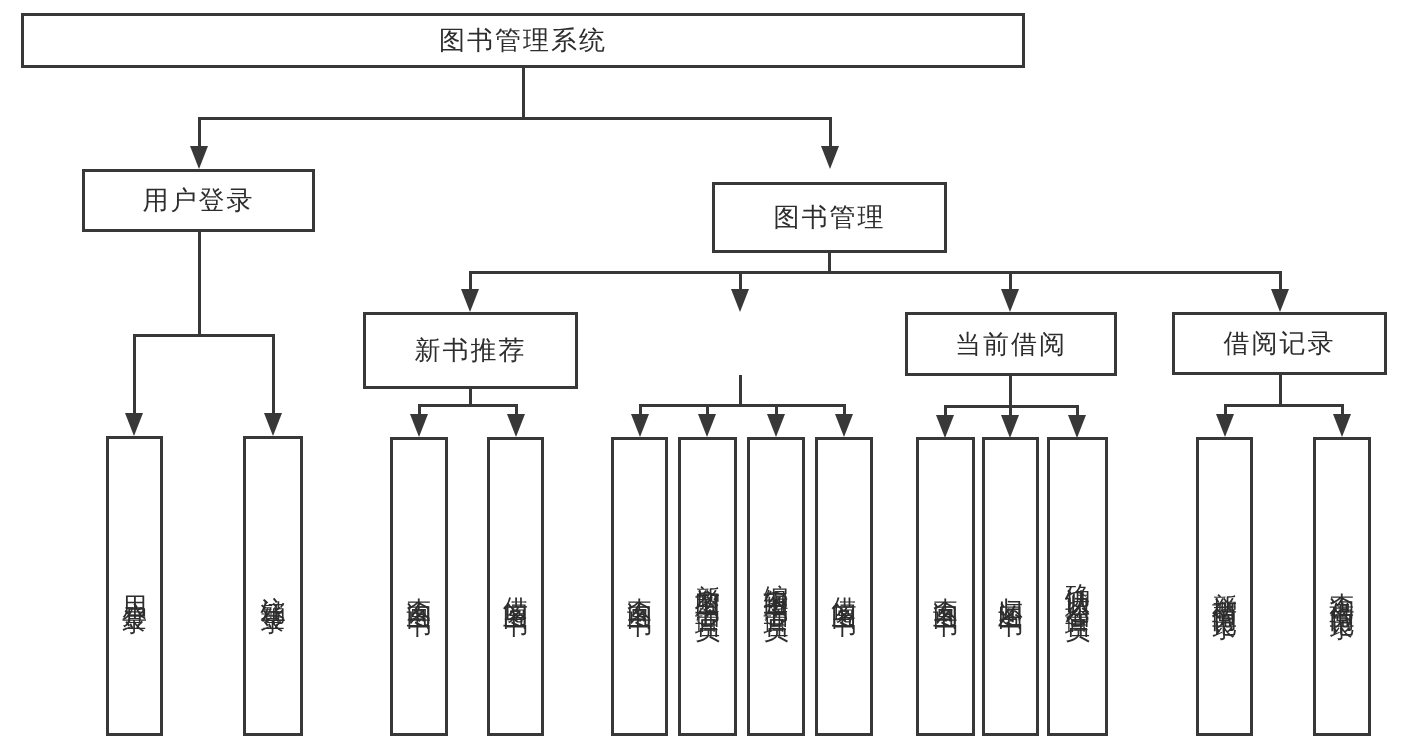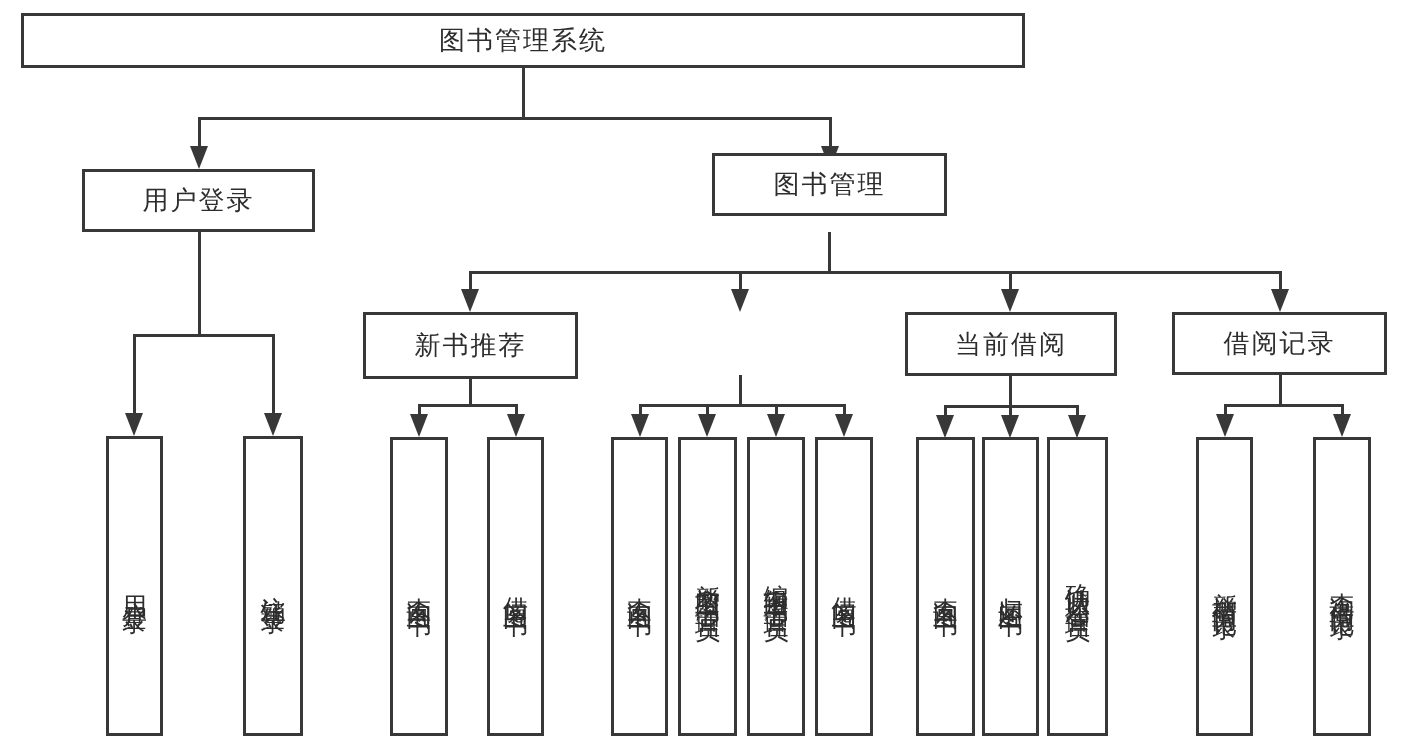--- a/index.html
+++ b/index.html
@@ -120,24 +120,24 @@
     <div class="seg" style="left: 1223.5px; top: 405px; width: 3px; height: 13px;"></div>
     <div class="arrowhead" style="left: 1216px; top: 414px;"></div>
     <div class="seg" style="left: 1340.5px; top: 405px; width: 3px; height: 13px;"></div>
     <div class="arrowhead" style="left: 1333px; top: 414px;"></div>
     <div class="node h" style="left: 21px; top: 13px; width: 1004px; height: 55px;">
       <span>图书管理系统</span>
     </div>
     <div class="node h" style="left: 82px; top: 169px; width: 233px; height: 63px;">
       <span>用户登录</span>
     </div>
-    <div class="node h" style="left: 712px; top: 153px; width: 235px; height: 63px;">
+    <div class="node h" style="left: 712px; top: 182px; width: 235px; height: 71px;">
       <span>图书管理</span>
     </div>
-    <div class="node h" style="left: 363px; top: 312px; width: 215px; height: 67px;">
+    <div class="node h" style="left: 363px; top: 312px; width: 215px; height: 77px;">
       <span>新书推荐</span>
     </div>
     <div class="node h" style="left: 905px; top: 312px; width: 212px; height: 64px;">
       <span>当前借阅</span>
     </div>
     <div class="node h" style="left: 1172px; top: 312px; width: 215px; height: 63px;">
       <span>借阅记录</span>
     </div>
     <div class="node v" style="left: 106px; top: 436px; width: 57px; height: 300px;">
       <span>用户登录</span>

